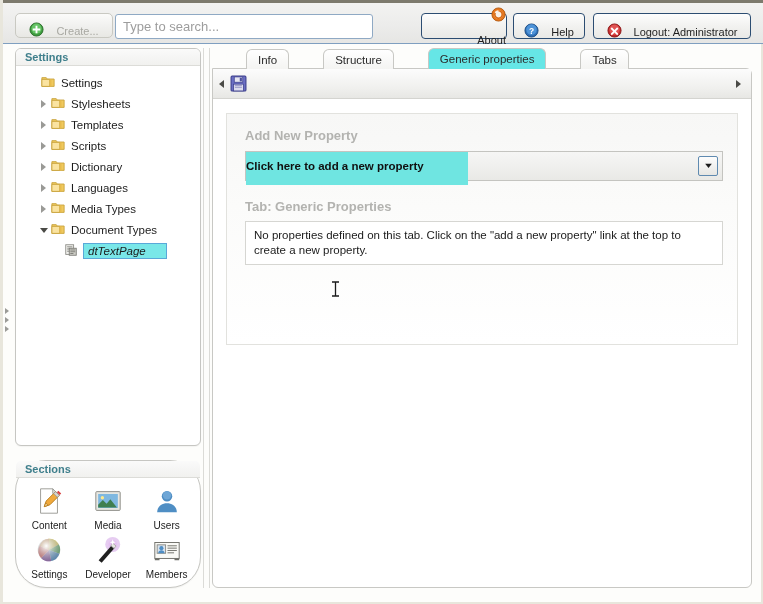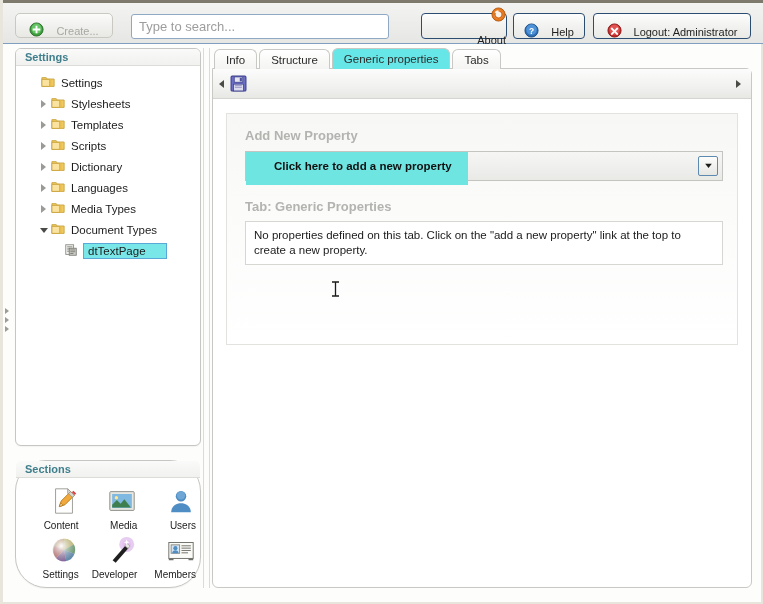--- a/index.html
+++ b/index.html
@@ -44,21 +44,21 @@
     border-radius: 5px;
     color: #a8a8a2;
     background: linear-gradient(to bottom, #fbfbfa 0%, #f0f0ee 55%, #e8e8e4 100%);
     cursor: default;
   }
   .btn-about  { left: 418px; top: 10px; width: 86px; height: 26px; flex-direction: column; }
   .btn-help   { left: 510px; top: 10px; width: 72px; height: 26px; }
   .btn-logout { left: 590px; top: 10px; width: 158px; height: 26px; }
 
   .search-box {
-    position: absolute; left: 128px; top: 11px;
+    position: absolute; left: 112px; top: 11px;
     width: 258px; height: 25px;
     background: #ffffff;
     border: 1px solid #8fa9c4;
     border-radius: 3px;
     font-size: 13px;
     color: #9a9a9a;
     padding: 0 7px;
     font-family: "Liberation Sans", sans-serif;
     outline: none;
   }
@@ -91,39 +91,39 @@
   .tnode {
     display: flex; align-items: center;
     height: 21px;
     padding-left: 10px;
     cursor: pointer;
     white-space: nowrap;
   }
   .tnode .tw { width: 15px; flex: 0 0 15px; display: flex; align-items: center; justify-content: center; }
   .tnode .tlabel { padding-left: 5px; }
   .tnode.lvl2 { padding-left: 20px; }
-  .tnode.lvl3 { padding-left: 48px; }
+  .tnode.lvl3 { padding-left: 48px; font-style: italic; }
   .tnode.sel .tlabel {
     background: #79e7e8;
     border: 1px solid #5aa8d8;
     padding: 1px 20px 1px 4px;
     margin-left: 4px;
   }
   .arrow-c, .arrow-o { width: 0; height: 0; }
   .arrow-c { border-left: 5px solid #9a9a96; border-top: 4px solid transparent; border-bottom: 4px solid transparent; }
   .arrow-o { border-top: 5px solid #4a4a46; border-left: 4px solid transparent; border-right: 4px solid transparent; margin-top:2px;}
 
   .sections-grid {
     display: grid;
     grid-template-columns: repeat(3, 1fr);
     row-gap: 4px;
     padding: 8px 4px 0 4px;
   }
   .sec-item {
-    display: flex; flex-direction: column; align-items: flex-end;
+    display: flex; flex-direction: column; align-items: center;
     font-size: 10px; color: #1b1b1b;
     cursor: pointer;
     gap: 2px;
   }
 
   
   #main {
     position: absolute; left: 209px; top: 68px;
     width: 540px; height: 520px;
     background: #ffffff;
@@ -140,20 +140,21 @@
     height: 20px;
     padding: 0 11px;
     display: flex; align-items: center;
     font-size: 11.5px; color: #2b2b2b;
     background: linear-gradient(to bottom, #ffffff, #f4f4f2);
     border: 1px solid #c8c8c4;
     border-bottom: none;
     border-radius: 6px 6px 0 0;
     cursor: pointer;
     white-space: nowrap;
+    margin-left: 32px;
   }
   .tab.active {
     background: #66e6e6;
     height: 21px;
     font-weight: normal;
   }
   .subbar {
     position: absolute; left: 0; top: 0;
     width: 538px; height: 30px;
     background: linear-gradient(to bottom, #fcfcfc 0%, #f0f0ee 65%, #e7e7e4 100%);
@@ -180,21 +181,21 @@
     margin: 8px 14px 0 18px;
     height: 30px;
     background: linear-gradient(to bottom, #f6f6f5, #e9e9e6);
     border: 1px solid #c4c4c0;
   }
   .addlink {
     position: absolute; left: 0; top: 0;
     width: 222px; height: 28px;
     background: #6fe5e1;
     display: flex; align-items: center;
-    padding-left: 28px;
+    padding-left: 0;
     font-size: 11.5px; font-weight: bold; color: #101010;
     cursor: pointer;
   }
   .addlink-underline {
     position: absolute; left: 0; top: 28px;
     width: 222px; height: 5px;
     background: #6fe5e1;
   }
   .ddbtn {
     position: absolute; right: 4px; top: 4px;

